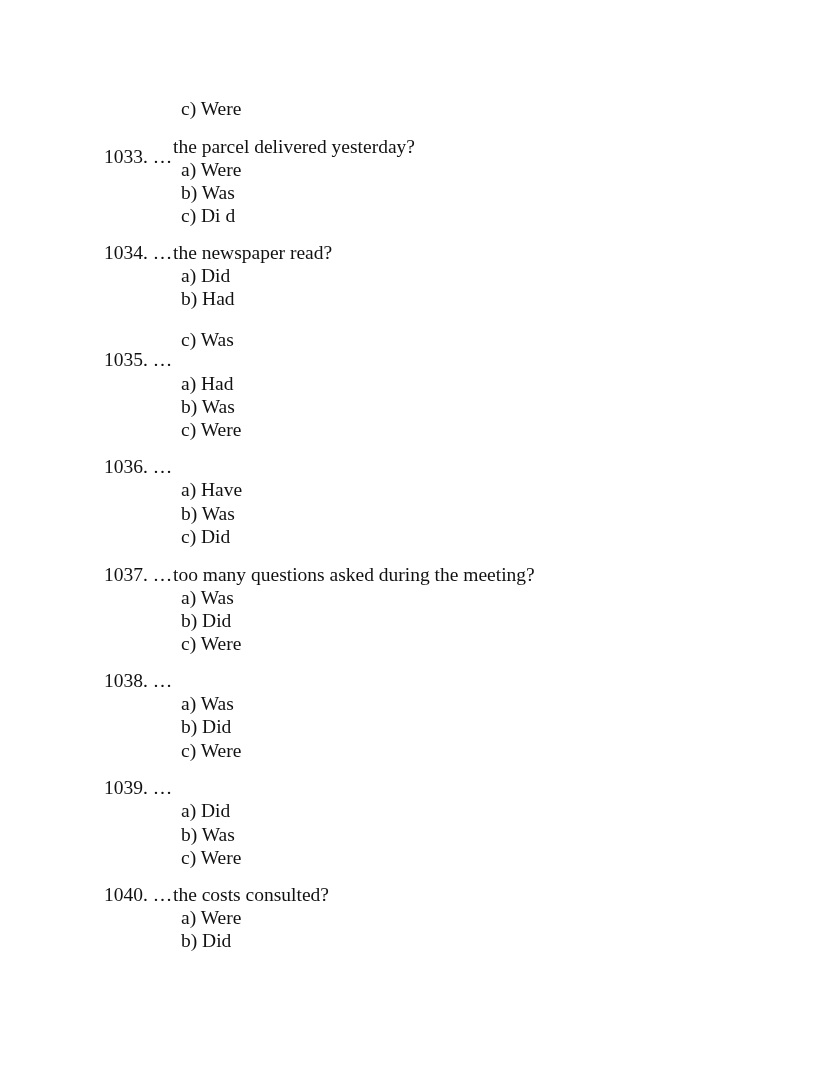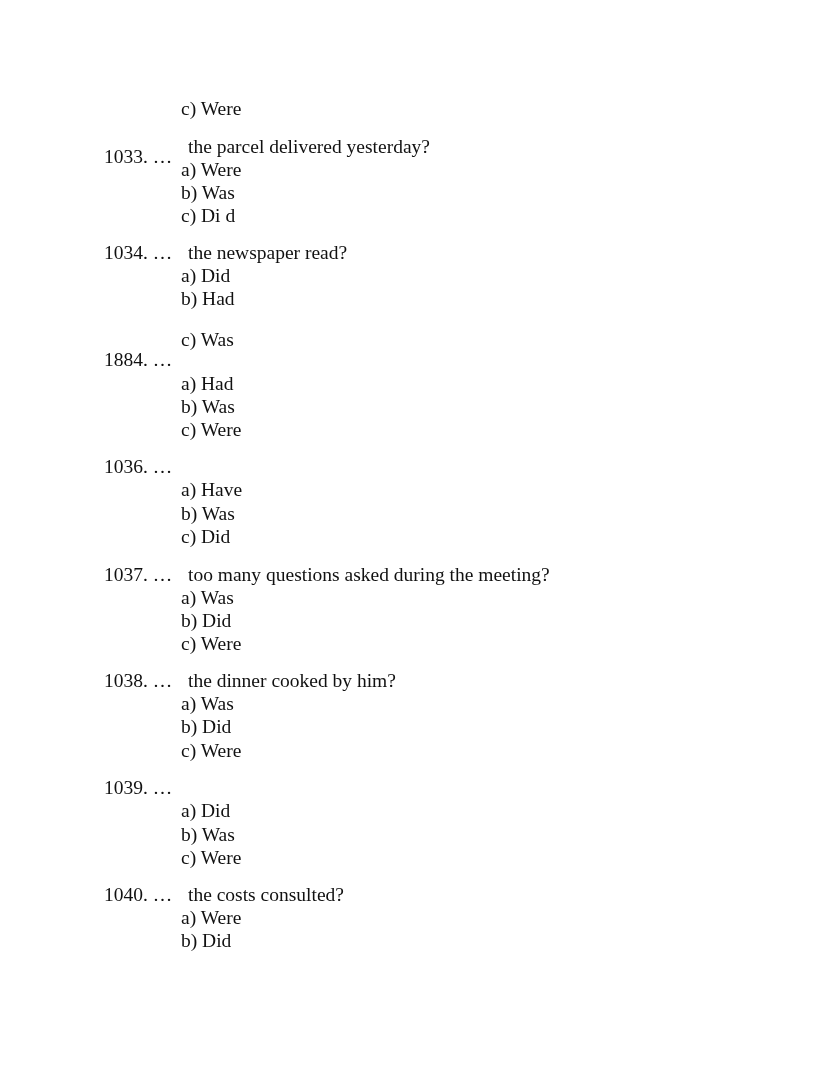--- a/index.html
+++ b/index.html
@@ -5,59 +5,58 @@
     html, body { margin: 0; padding: 0; background: #ffffff; }
     body {
       width: 828px; height: 1071px; position: relative; overflow: hidden;
       font-family: "Liberation Serif", "DejaVu Serif", serif;
       color: #111111;
       font-size: 19.5px;
     }
     .page { position: absolute; left: 0; top: 0; width: 828px; height: 1071px; }
     .line { position: absolute; white-space: pre; line-height: 23px; text-align: center; }
     .qnum { left: 104px; }
-    .qtext { left: 188px; font-family: Liberation Serif, serif; }
+    .qtext { left: 173px; font-family: Liberation Serif, serif; }
     .opt { left: 181px; }
   </style>
 </head>
 <body>
 
 <div class="page">
   <div class="line opt" style="top:97px">c) Were</div>
 
   <div class="line qnum" style="top:145px">1033. …</div>
   <div class="line qtext" style="top:135px">the parcel delivered yesterday?</div>
   <div class="line opt" style="top:158px">a) Were</div>
   <div class="line opt" style="top:181px">b) Was</div>
   <div class="line opt" style="top:204px">c) Di d</div>
 
   <div class="line qnum" style="top:241px">1034. …</div>
   <div class="line qtext" style="top:241px">the newspaper read?</div>
   <div class="line opt" style="top:264px">a) Did</div>
   <div class="line opt" style="top:287px">b) Had</div>
   <div class="line opt" style="top:328px">c) Was</div>
 
-  <div class="line qnum" style="top:348px">1884. …</div>
+  <div class="line qnum" style="top:348px">1035. …</div>
   <div class="line opt" style="top:372px">a) Had</div>
   <div class="line opt" style="top:395px">b) Was</div>
   <div class="line opt" style="top:418px">c) Were</div>
 
   <div class="line qnum" style="top:455px">1036. …</div>
   <div class="line opt" style="top:478px">a) Have</div>
   <div class="line opt" style="top:502px">b) Was</div>
   <div class="line opt" style="top:525px">c) Did</div>
 
   <div class="line qnum" style="top:563px">1037. …</div>
   <div class="line qtext" style="top:563px">too many questions asked during the meeting?</div>
   <div class="line opt" style="top:586px">a) Was</div>
   <div class="line opt" style="top:609px">b) Did</div>
   <div class="line opt" style="top:632px">c) Were</div>
 
   <div class="line qnum" style="top:669px">1038. …</div>
-  <div class="line qtext" style="top:669px">the dinner cooked by him?</div>
   <div class="line opt" style="top:692px">a) Was</div>
   <div class="line opt" style="top:715px">b) Did</div>
   <div class="line opt" style="top:739px">c) Were</div>
 
   <div class="line qnum" style="top:776px">1039. …</div>
   <div class="line opt" style="top:799px">a) Did</div>
   <div class="line opt" style="top:823px">b) Was</div>
   <div class="line opt" style="top:846px">c) Were</div>
 
   <div class="line qnum" style="top:883px">1040. …</div>

